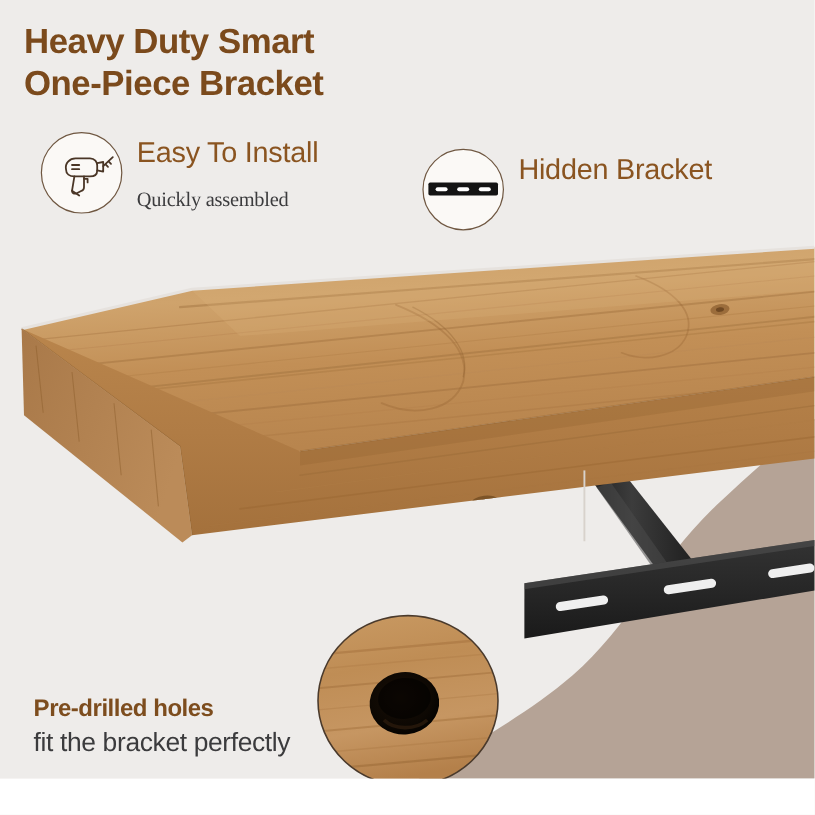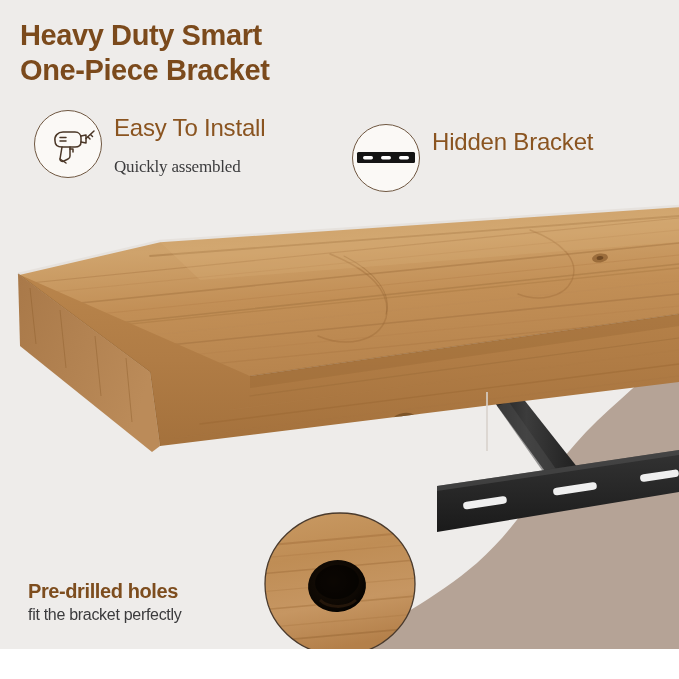--- a/index.html
+++ b/index.html
@@ -112,21 +112,21 @@
   .caption-title {
     color: #7d4d1e;
     font-size: 20px;
     font-weight: bold;
     letter-spacing: -0.4px;
     margin-bottom: 3px;
     white-space: nowrap;
   }
   .caption-body {
     color: #3b3b3d;
-    font-size: 16px;
+    font-size: 22px;
     letter-spacing: -0.3px;
     white-space: nowrap;
   }
 </style>
 </head>
 <body>
 
 <div id="infographic">
 
   <svg class="swoosh" viewBox="0 0 330 300" preserveAspectRatio="none">

